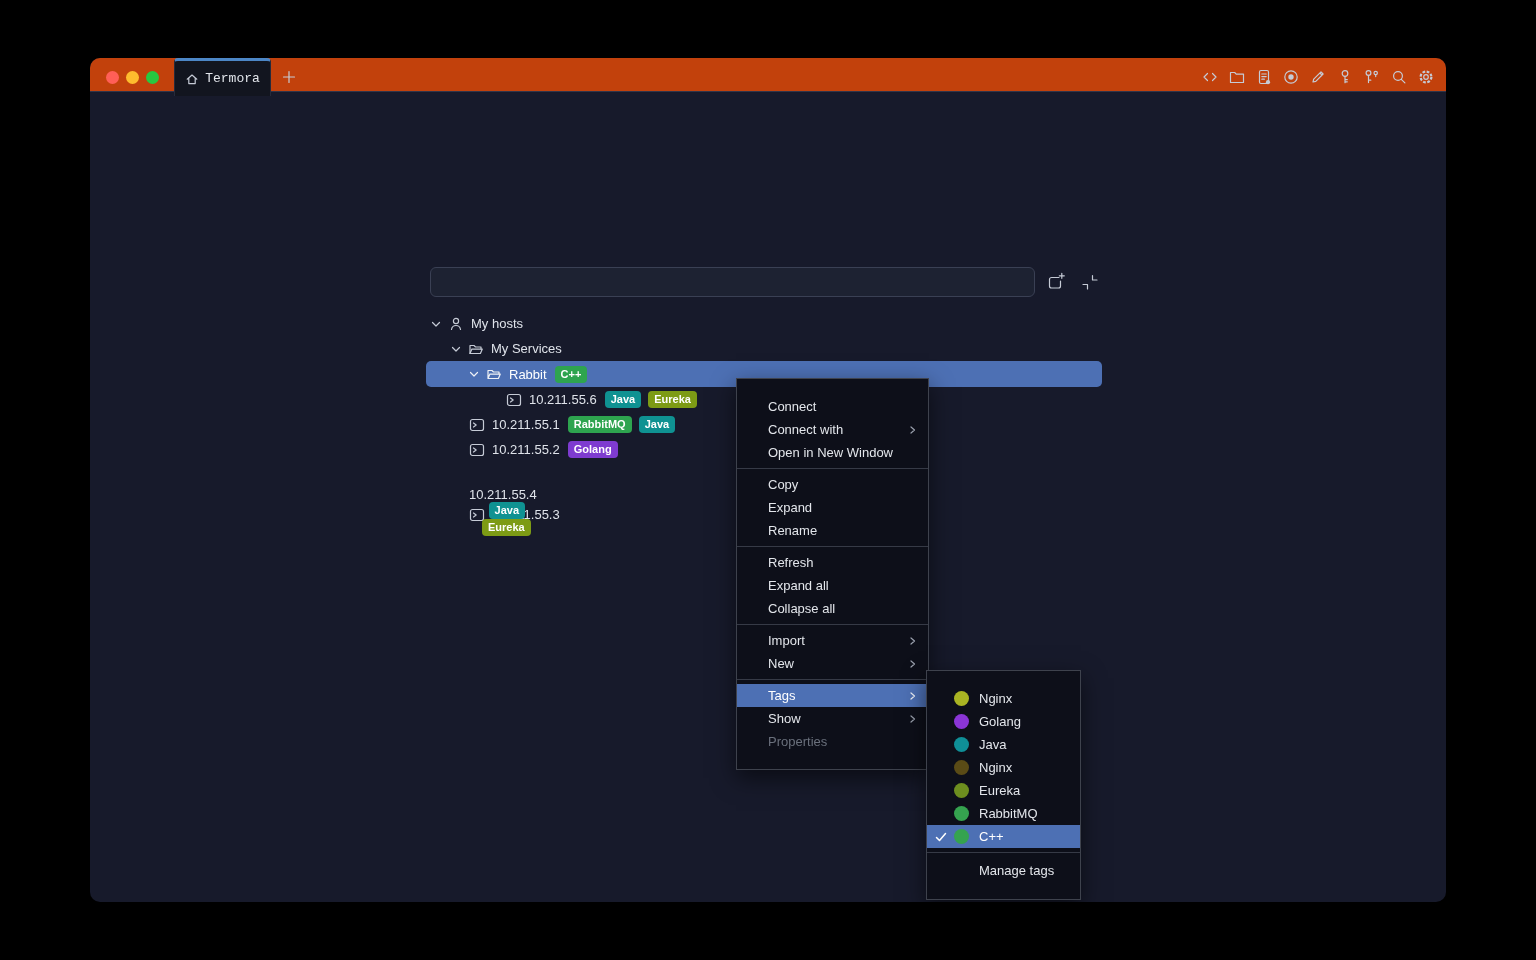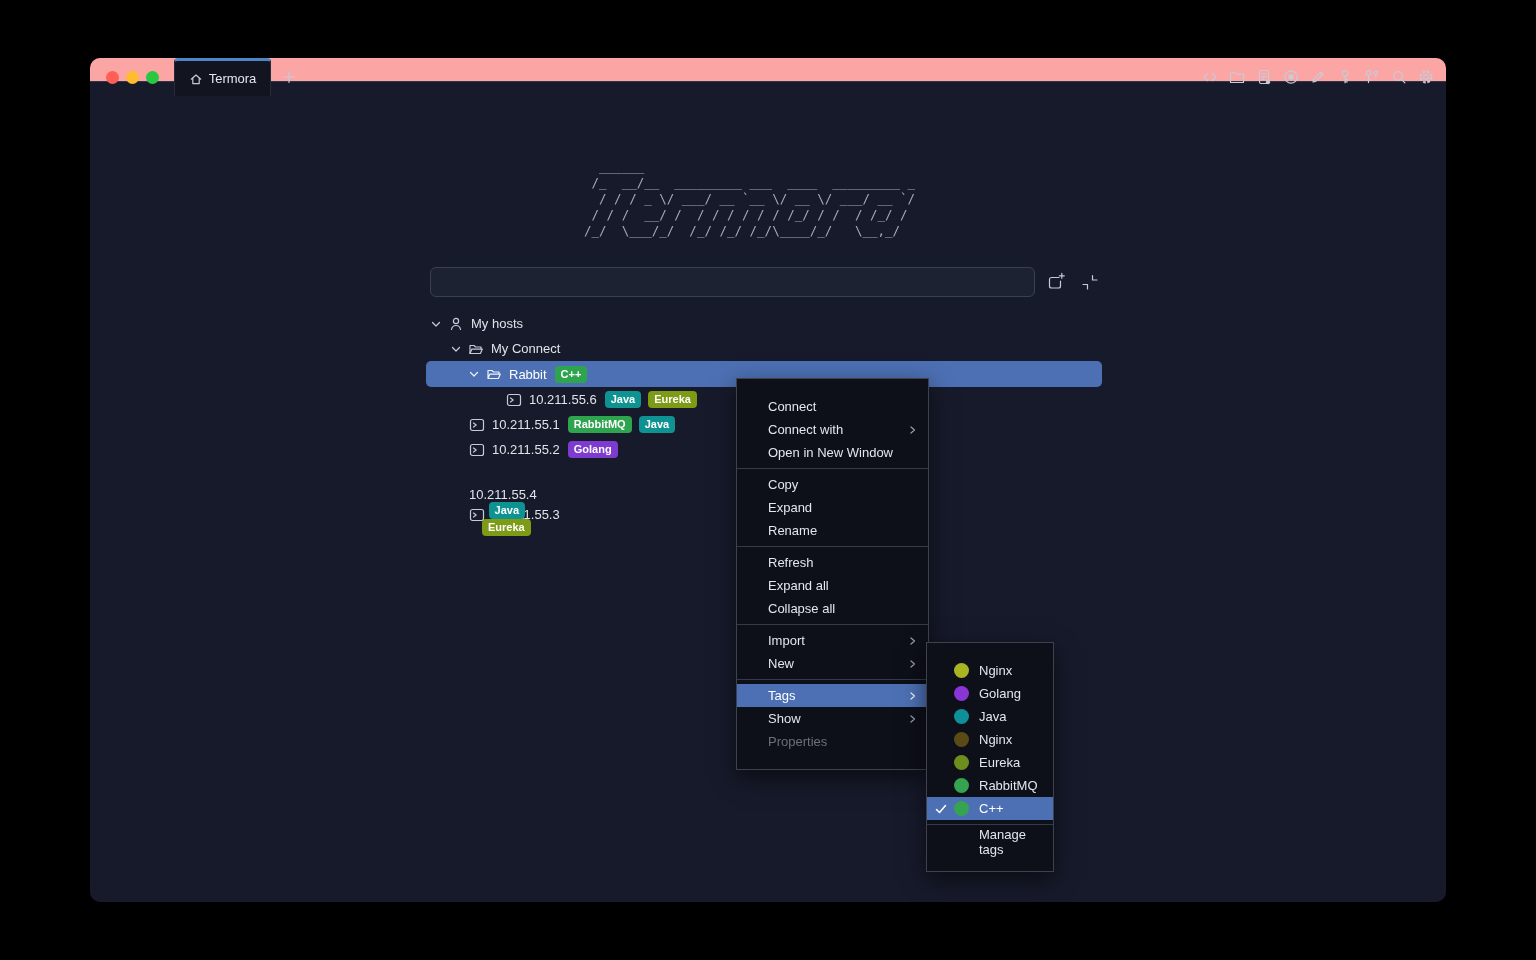--- a/index.html
+++ b/index.html
@@ -3,22 +3,22 @@
 <meta charset="utf-8">
 <style>
   * { margin:0; padding:0; box-sizing:border-box; }
   html,body { width:1536px; height:960px; background:#000; overflow:hidden;
               font-family:"Liberation Sans", sans-serif; }
   .window { position:absolute; left:90px; top:58px; width:1356px; height:844px;
             background:#171a2b; border-radius:10px; overflow:hidden;
             box-shadow:0 20px 60px rgba(0,0,0,.65); }
 
   
-  .titlebar { position:absolute; left:0; top:0; width:100%; height:24px;
-              background:#fca5a5; border-bottom:1px solid #31354a; }
+  .titlebar { position:absolute; left:0; top:0; width:100%; height:34px;
+              background:#c2410c; border-bottom:1px solid #31354a;font-family:Liberation Mono, monospace; }
   .lights { position:absolute; left:16px; top:12.5px; display:flex; gap:7px; }
   .light { width:13px; height:13px; border-radius:50%; }
   .light.red{ background:#ff5f57; } .light.yellow{ background:#febc2e; } .light.green{ background:#28c840; }
 
   .tab { position:absolute; left:84px; top:0; width:97px; height:38px;
          background:#12151f; border-left:1px solid #262a3a; border-right:1px solid #262a3a;
          border-top:3px solid #4c86c6; border-radius:4px 4px 0 0;
          display:flex; align-items:center; justify-content:center; gap:6px; }
   .tab-label { color:#e3e6ec; font-size:13px; }
   .plus-btn { position:absolute; left:190px; top:10px; width:18px; height:18px; cursor:pointer; }
@@ -56,21 +56,21 @@
   .row-7 { top:429px; padding-left:43px;flex-direction:column; }
 
   .badge { display:inline-block; margin-left:8px; height:17px; line-height:17px;
            padding:0 6px; border-radius:4px; color:#fff; font-size:11px; font-weight:700; }
   .badge + .badge { margin-left:7px; }
 
   
   .menu { position:absolute; background:#0d0f19; border:1px solid #3e424d;
           padding:16px 0; z-index:20; box-shadow:0 8px 22px rgba(0,0,0,.55); }
   .cmenu { left:646px; top:320px; width:193px; }
-  .smenu { left:836px; top:584px; width:128px; }
+  .smenu { left:836px; top:612px; width:155px; }
   .mi { position:relative; height:23px; display:flex; align-items:center;
         padding-left:31px; padding-right:10px; color:#e3e6eb; font-size:13px; cursor:pointer; }
   .mi .sub-arrow { position:absolute; right:10px; top:7px; }
   .mi.hl { background:#4d70b4; color:#ffffff; }
   .mi.disabled { color:#6a707c; }
   .msep { height:1px; background:#363a46; margin:4px 0; }
 
   .smi { position:relative; height:23px; display:flex; align-items:center;
          padding-left:27px; color:#e3e6eb; font-size:13px; cursor:pointer; }
   .smi .dot { width:15px; height:15px; border-radius:50%; flex:0 0 auto; }
@@ -155,25 +155,20 @@
       </div>
       <div class="tb-btn">
         <svg class="icon" width="18" height="18" viewBox="0 0 18 18">
           <circle cx="9" cy="9" r="5.4" fill="none" stroke="#c6cbd6" stroke-width="2.2" stroke-dasharray="2.7 1.55"></circle>
           <circle class="stroke" cx="9" cy="9" r="2.3"></circle>
         </svg>
       </div>
     </div>
   </div>
 
-  <pre class="logo">  ______
- /_  __/__  _________ ___  ____  _________ _
-  / / / _ \/ ___/ __ `__ \/ __ \/ ___/ __ `/
- / / /  __/ /  / / / / / / /_/ / /  / /_/ /
-/_/  \___/_/  /_/ /_/ /_/\____/_/   \__,_/</pre>
 
   <input class="search" type="text" value="" style="">
   <div class="sr-btn sr-add">
     <svg class="icon" width="22" height="22" viewBox="0 0 22 22">
       <path class="stroke" d="M14 6.5 H6.5 a2 2 0 0 0 -2 2 V15 a2 2 0 0 0 2 2 H13.5 a2 2 0 0 0 2-2 V10"></path>
       <path class="stroke" d="M16.8 2.3 v5 M14.3 4.8 h5"></path>
     </svg>
   </div>
   <div class="sr-btn sr-collapse">
     <svg class="icon" width="22" height="22" viewBox="0 0 22 22">
@@ -197,21 +192,21 @@
   <div class="tree-row row-1">
     <svg class="icon" width="14" height="14" viewBox="0 0 14 14">
       <polyline class="stroke" points="3.5 5.5, 7 9, 10.5 5.5"></polyline>
     </svg>
     <span class="gap-s"></span>
     <svg class="icon" width="16" height="16" viewBox="0 0 16 16">
       <path class="stroke" d="M2 12.5 V4.5 h4 l1.5 1.5 H13 v1.8"></path>
       <path class="stroke" d="M2 12.5 l1.9-4.4 H14.3 l-1.9 4.4 z"></path>
     </svg>
     <span class="gap-m"></span>
-    <span>My Connect</span>
+    <span>My Services</span>
   </div>
 
   <div class="tree-row row-2">
     <svg class="icon" width="14" height="14" viewBox="0 0 14 14">
       <polyline points="3.5 5.5, 7 9, 10.5 5.5" fill="none" stroke="#eef1f6" stroke-width="1.2" stroke-linecap="round" stroke-linejoin="round"></polyline>
     </svg>
     <span class="gap-s"></span>
     <svg class="icon" width="16" height="16" viewBox="0 0 16 16">
       <path d="M2 12.5 V4.5 h4 l1.5 1.5 H13 v1.8 M2 12.5 l1.9-4.4 H14.3 l-1.9 4.4 z" fill="none" stroke="#eef1f6" stroke-width="1.2" stroke-linecap="round" stroke-linejoin="round"></path>
     </svg>

